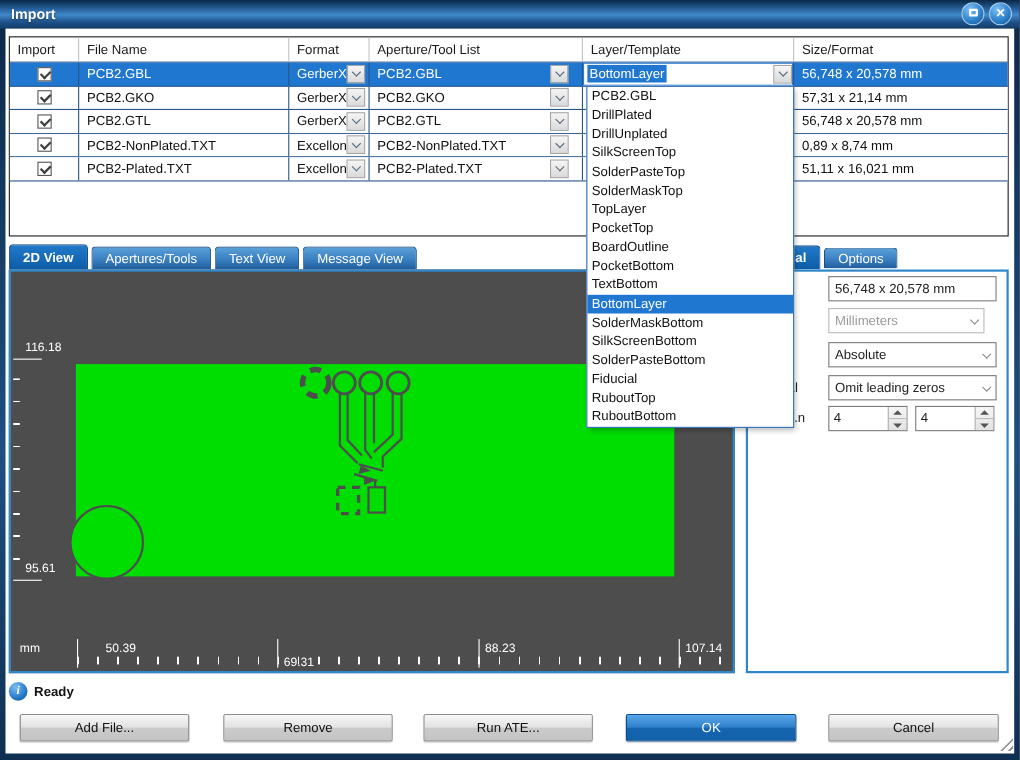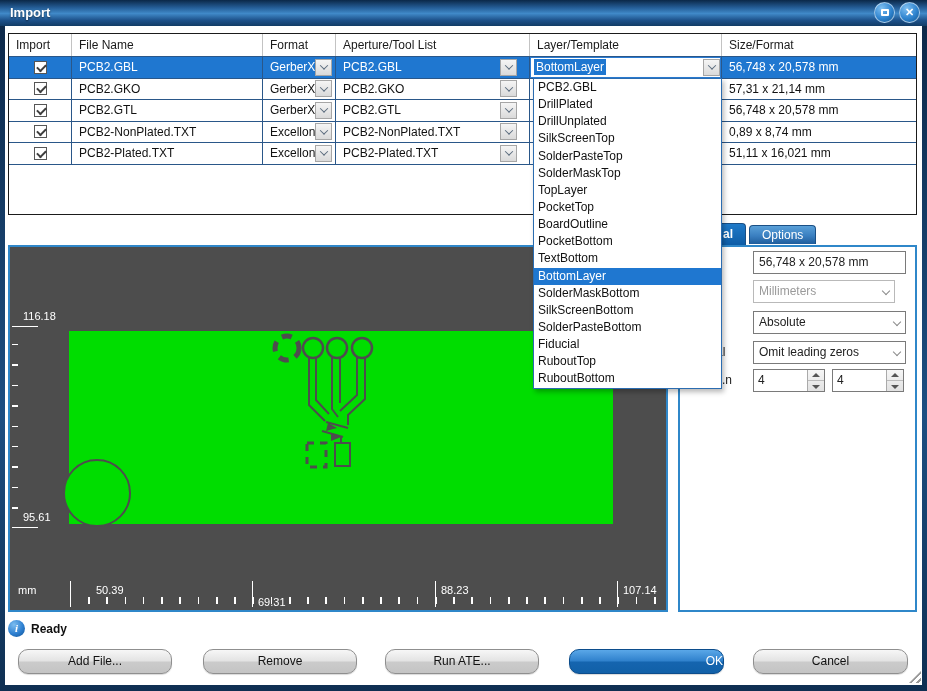--- a/index.html
+++ b/index.html
@@ -97,26 +97,26 @@
   .spin .sb.dn::after { content:""; position:absolute; left:4px; top:4px; border-left:4px solid transparent;
     border-right:4px solid transparent; border-top:4px solid #555; }
   .spin .sb.up { border-bottom:1px solid #bbb; }
 
   
   .status-icon { position:absolute; left:8px; top:620px; width:17px; height:17px; border-radius:50%;
     background:radial-gradient(circle at 35% 28%, #7cbdf0 0%, #2d7fd0 55%, #0f4f92 100%);
     color:#fff; text-align:center; line-height:17px; font-size:11px; font-weight:bold;
     font-family:"Liberation Serif", serif; font-style:italic; z-index:2; }
   .status-text { position:absolute; left:31px; top:622px; font-size:12px; font-weight:bold; color:#111; z-index:2; }
-  .btn { position:absolute; top:649px; width:154px; height:25px; border-radius:10px;
+  .btn { position:absolute; top:649px; width:154px; height:25px; border-radius:2px;
     border:1px solid #8f8f8f; background:linear-gradient(180deg,#f7f7f7 0%,#e3e3e3 48%,#cbcbcb 52%,#c4c4c4 100%);
     font-size:12px; color:#111; text-align:center; line-height:23px; cursor:pointer; z-index:2;
     box-shadow:0 1px 1px rgba(0,0,0,.15); }
   .btn.primary { border-color:#0c4d8c; color:#fff;
-    background:linear-gradient(180deg,#5aa7e8 0%,#2f81cc 48%,#1565af 52%,#1160a8 100%);text-align:right; }
+    background:linear-gradient(180deg,#5aa7e8 0%,#2f81cc 48%,#1565af 52%,#1160a8 100%); }
   .grip { position:absolute; right:6px; bottom:8px; width:12px; height:12px; z-index:2; cursor:nwse-resize;
     background:repeating-linear-gradient(135deg, transparent 0 3px, #9a9a9a 3px 5px); 
     clip-path:polygon(100% 0, 100% 100%, 0 100%); }
 </style>
 </head>
 <body>
 
 <div class="window">
   <div class="titlebar">
     <span class="title">Import</span>
@@ -241,20 +241,26 @@
           <span>PCB2-Plated.TXT</span>
           <span class="arrowbox">
             <i class="chev"></i>
           </span>
         </div>
       <div class="c"></div>
       <div class="c last">51,11 x 16,021 mm</div>
     </div>
   </div>
 
+  <div class="tabs">
+    <div class="tab active">2D View</div>
+    <div class="tab">Apertures/Tools</div>
+    <div class="tab">Text View</div>
+    <div class="tab">Message View</div>
+  </div>
 
   <div class="rtabs">
     <div class="tab active">al</div>
     <div class="tab">Options</div>
   </div>
 
   <div class="viewer">
     <svg width="656" height="363" viewBox="0 0 656 363">
       <rect x="59" y="84" width="544" height="193" fill="#00dd00"></rect>
       <g stroke="#4d4d4d" fill="none" stroke-width="2">

